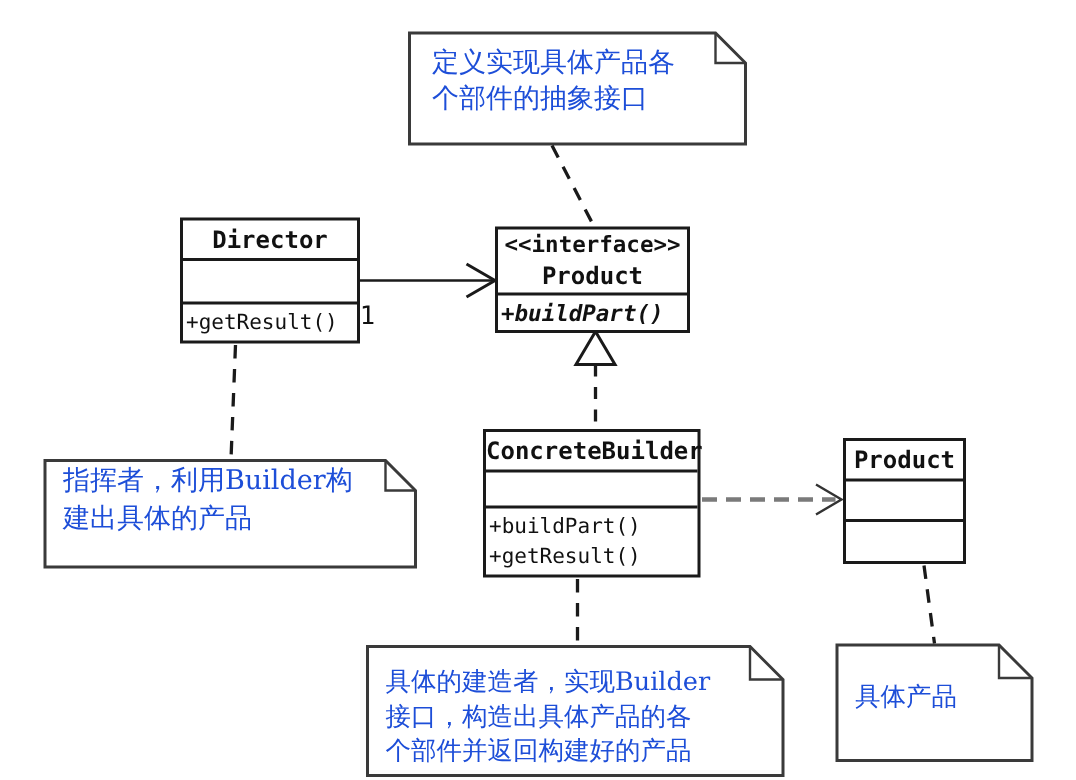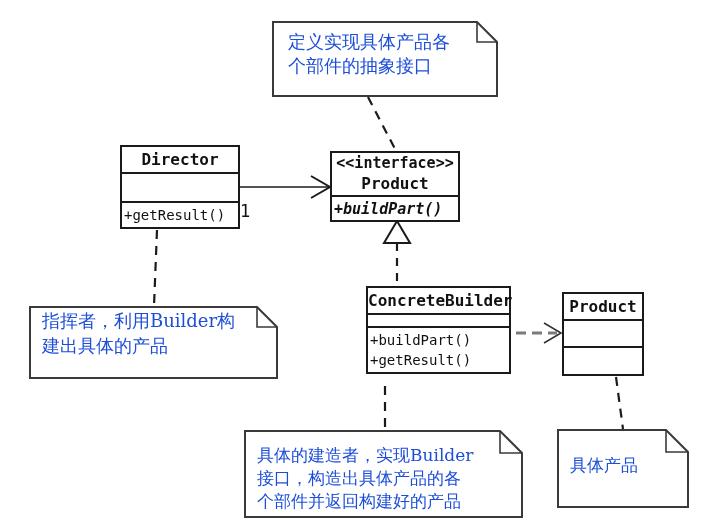--- a/index.html
+++ b/index.html
@@ -98,21 +98,21 @@
   <div class="uml-class" style="left:330px; top:151px; width:130px; height:71px;">
     <div class="uml-title">
       <span class="stereotype">&lt;&lt;interface&gt;&gt;</span>
       <span class="cls-name">Product</span>
     </div>
     <div class="uml-methods abstract">
       <div>+buildPart()</div>
     </div>
   </div>
 
-  <div class="uml-class" style="left:322px; top:286px; width:145px; height:88px;margin-left:44px;">
+  <div class="uml-class" style="left:322px; top:286px; width:145px; height:99px;">
     <div class="uml-title">ConcreteBuilder</div>
     <div class="uml-attrs"></div>
     <div class="uml-methods">
       <div>+buildPart()</div>
       <div>+getResult()</div>
     </div>
   </div>
 
   <div class="uml-class" style="left:562px; top:292px; width:82px; height:84px;">
     <div class="uml-title">Product</div>

